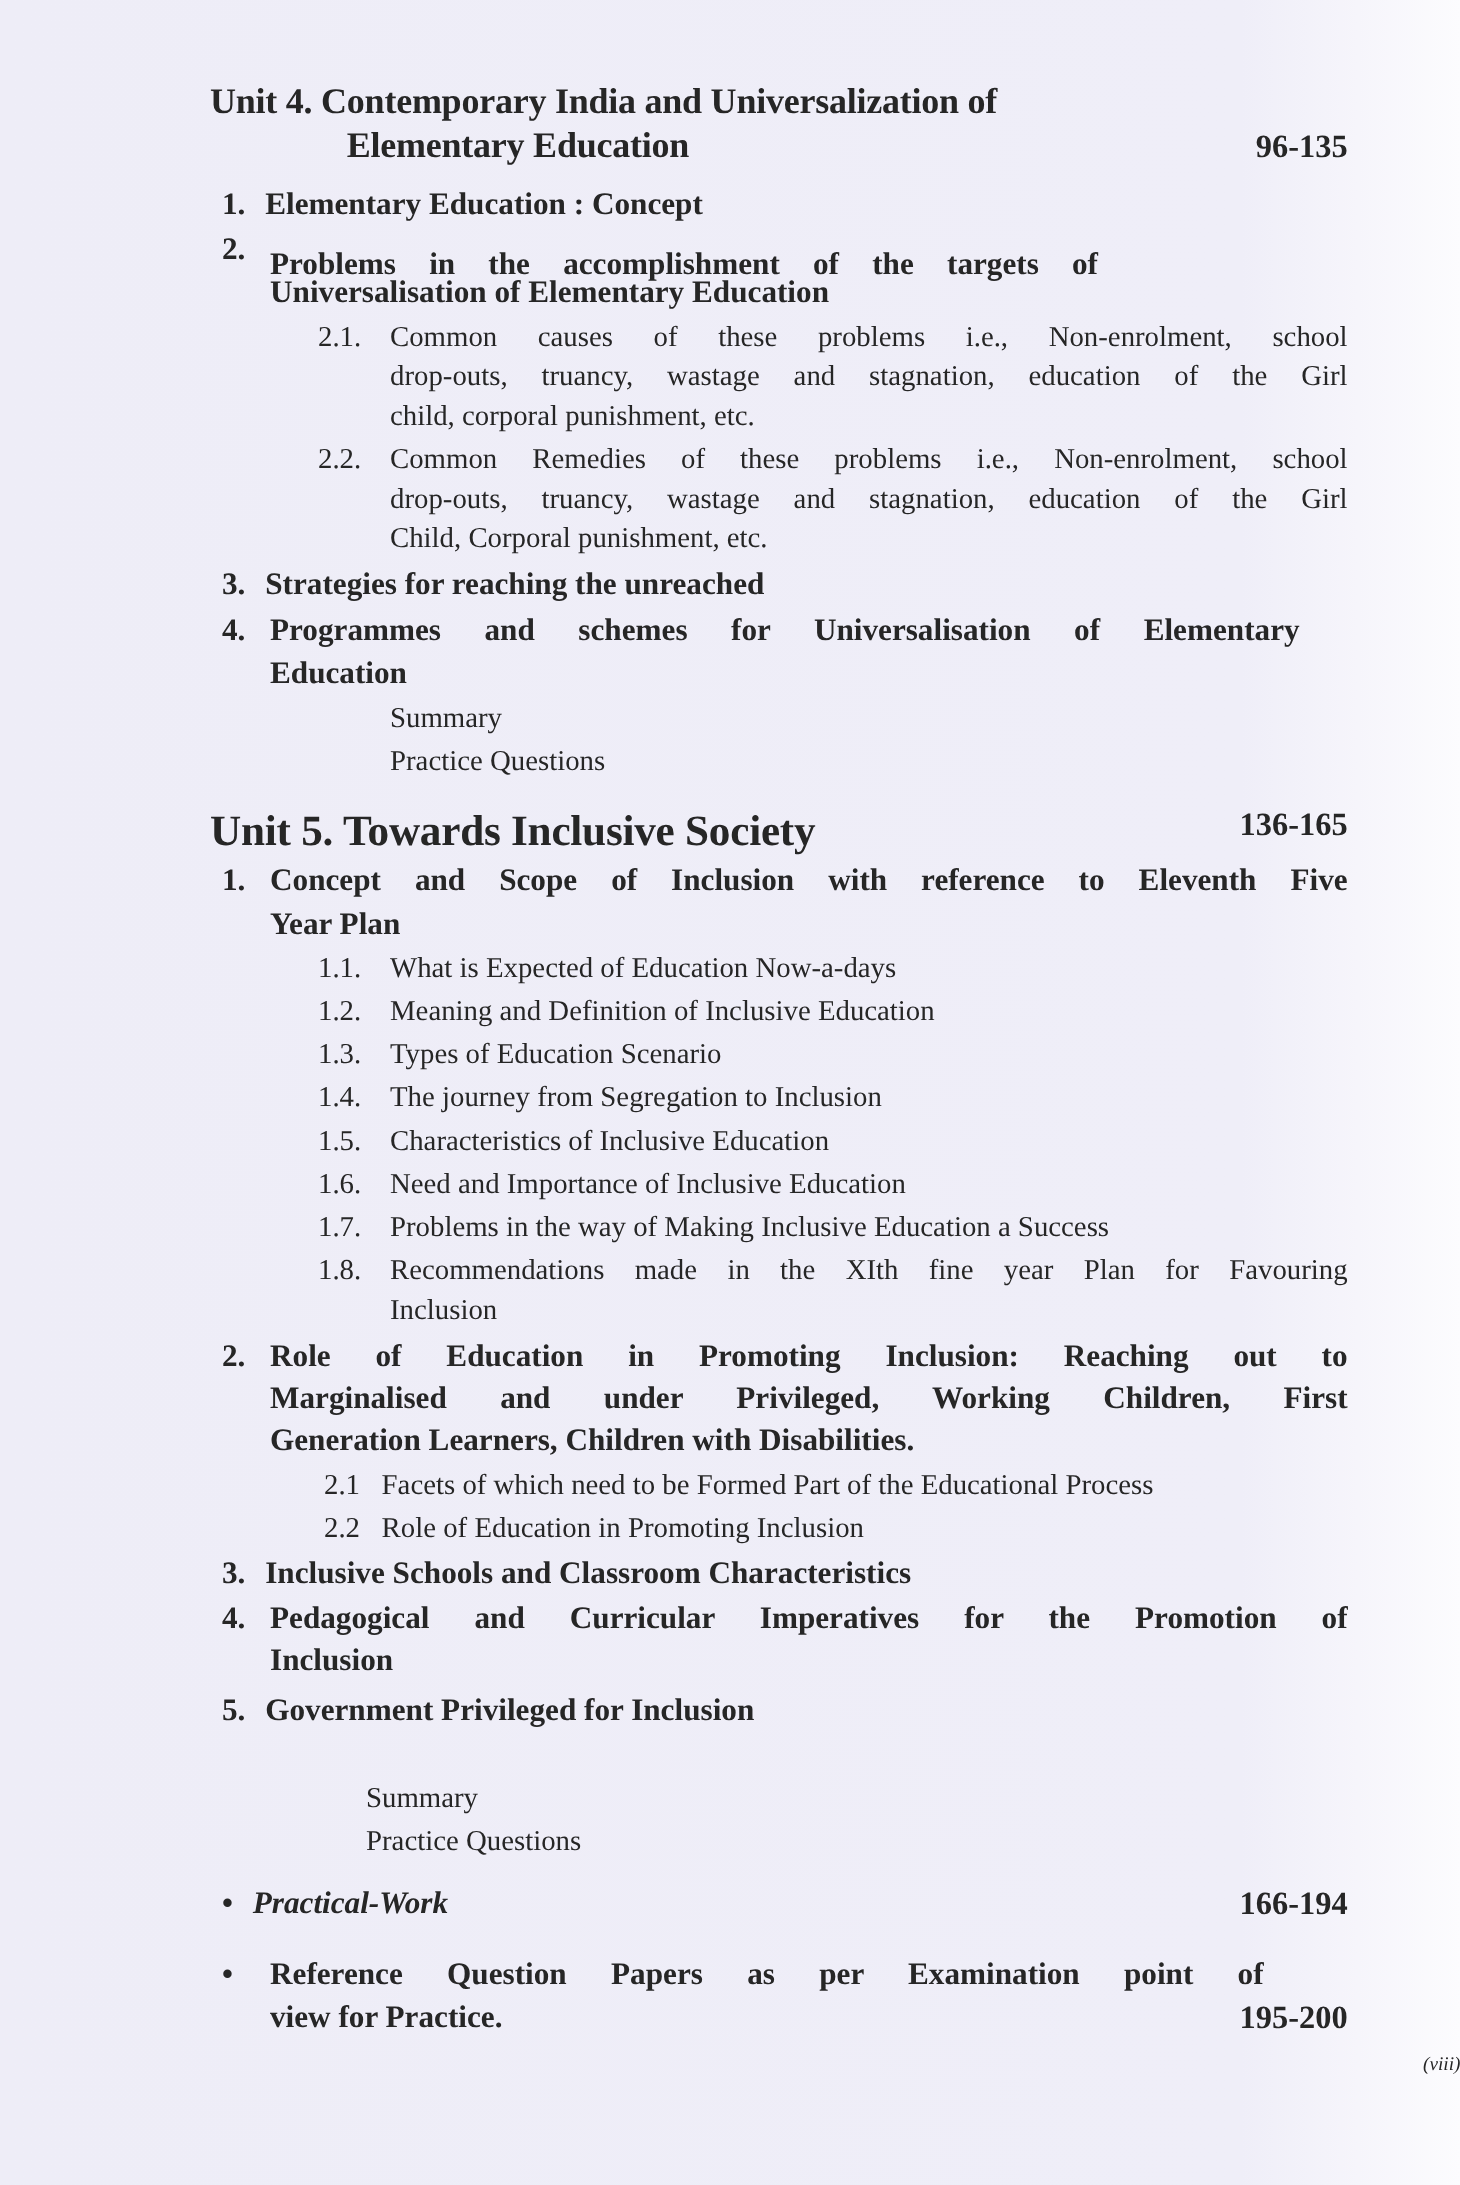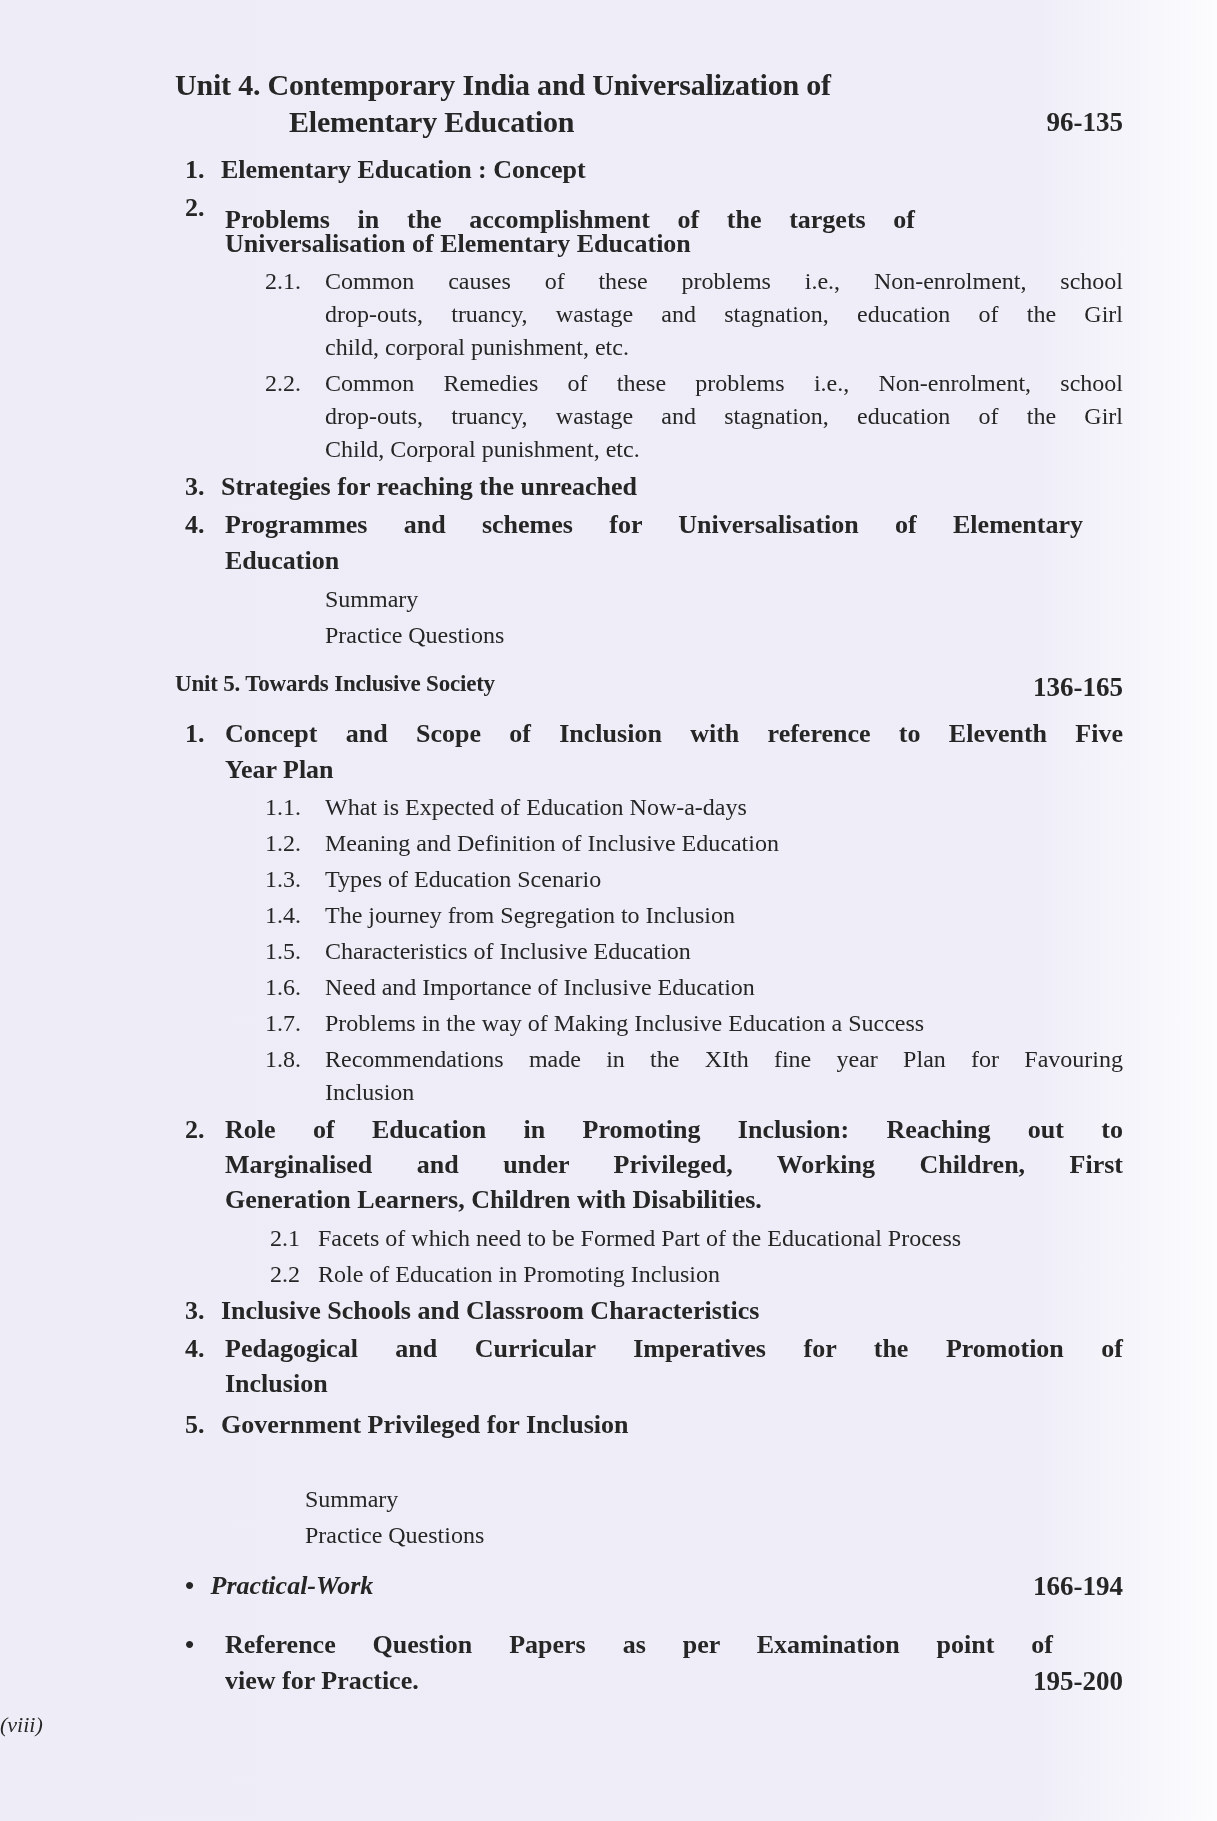--- a/index.html
+++ b/index.html
@@ -10,21 +10,21 @@
       color: #262626;
       position: relative;
     }
     .page { position: absolute; left: 0; top: 0; width: 1217px; height: 1760px; }
     .line { position: absolute; white-space: nowrap; }
     .unit { font-size: 30px; font-weight: bold; letter-spacing: -0.2px; }
     .h1 { font-size: 26px; font-weight: bold; }
     .sub { font-size: 24px; }
     .pages { position: absolute; right: 94px; font-size: 27px; font-weight: bold; text-align: right; }
     .justify { text-align: justify; text-align-last: justify; }
-    .folio { position: absolute; left: 0; width: 100%; top: 1712px; text-align: left; font-size: 22px; font-style: italic; }
+    .folio { position: absolute; left: 0; width: 100%; top: 1712px; text-align: right; font-size: 16px; font-style: italic; }
   </style>
 </head>
 <body>
 
 <div class="page">
 
   <div class="line unit" style="left:175px; top:68px;">Unit 4. Contemporary India and Universalization of</div>
   <div class="line unit" style="left:289px; top:105px;">Elementary Education</div>
   <div class="pages" style="top:107px;">96-135</div>
 
@@ -52,21 +52,21 @@
     <span style="margin-left:10px;">Strategies for reaching the unreached</span>
   </div>
 
   <div class="line h1" style="left:185px; top:510px;">4.</div>
   <div class="line h1 justify" style="left:225px; top:510px; width:858px;">Programmes and schemes for Universalisation of Elementary</div>
   <div class="line h1" style="left:225px; top:546px;">Education</div>
 
   <div class="line sub" style="left:325px; top:586px;">Summary</div>
   <div class="line sub" style="left:325px; top:622px;">Practice Questions</div>
 
-  <div class="line unit" style="left:175px; top:671px; font-size:23px;">Unit 5. Towards Inclusive Society</div>
+  <div class="line unit" style="left:175px; top:671px; font-size:36px;">Unit 5. Towards Inclusive Society</div>
   <div class="pages" style="top:672px;">136-165</div>
 
   <div class="line h1" style="left:185px; top:719px;">1.</div>
   <div class="line h1 justify" style="left:225px; top:719px; width:898px;">Concept and Scope of Inclusion with reference to Eleventh Five</div>
   <div class="line h1" style="left:225px; top:755px;">Year Plan</div>
 
   <div class="line sub" style="left:265px; top:794px;">1.1.</div>
   <div class="line sub" style="left:325px; top:794px;">What is Expected of Education Now-a-days</div>
   <div class="line sub" style="left:265px; top:830px;">1.2.</div>
   <div class="line sub" style="left:325px; top:830px;">Meaning and Definition of Inclusive Education</div>

